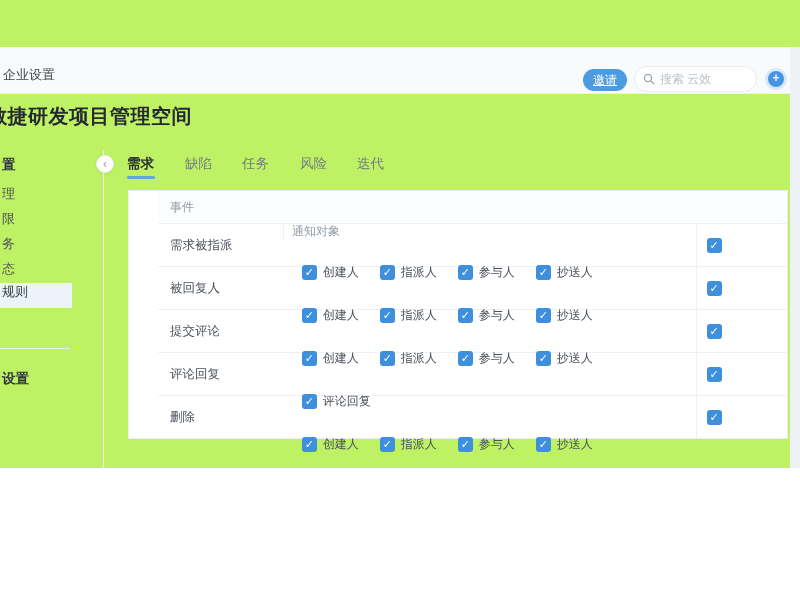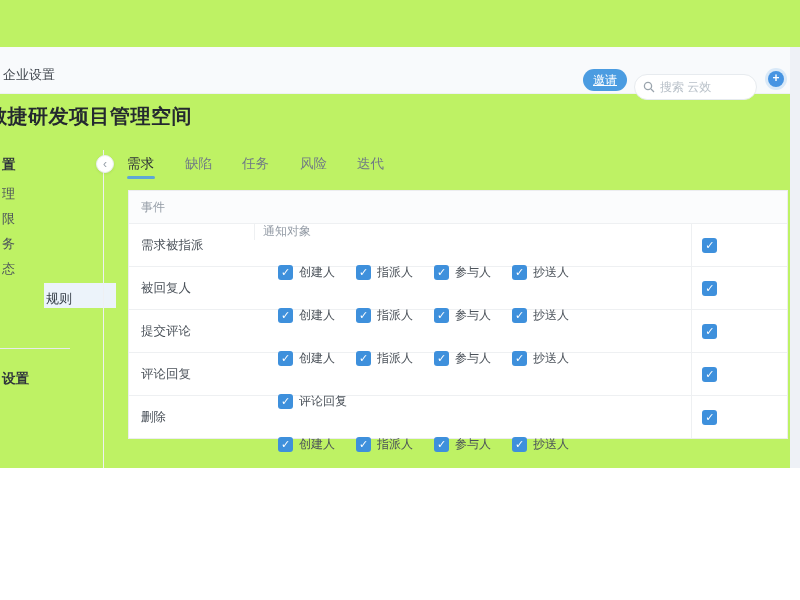--- a/index.html
+++ b/index.html
@@ -7,21 +7,21 @@
   body { font-family:"Liberation Sans","DejaVu Sans",sans-serif; background:#fff; }
   #frame { position:relative; width:800px; height:468px; background:#bef264; overflow:hidden; }
 
   
   #topbar { position:absolute; left:0; top:47px; width:800px; height:47px;
             background:#f8fafc; border-bottom:1px solid #eef1f4; }
   #breadcrumb { position:absolute; left:3px; top:66px; font-size:13px; color:#40464e; }
   #invite-btn { position:absolute; left:583px; top:69px; width:44px; height:22px;
                 border-radius:11px; background:#4b9ce1; color:#fff; font-size:12px;
                 display:flex; align-items:center; justify-content:center; cursor:pointer;text-decoration:underline; }
-  #searchbox { position:absolute; left:634px; top:74px; width:123px; height:26px;
+  #searchbox { position:absolute; left:634px; top:66px; width:123px; height:26px;
                border-radius:13px; background:#fff; border:1px solid #e7ebef;
                display:flex; align-items:center; padding:0 8px; gap:5px; }
   #searchbox input { border:none; outline:none; background:transparent; width:86px;
                      font-size:12px; color:#555; font-family:inherit; }
   #searchbox input::placeholder { color:#b9c1c9; }
   #plus-halo { position:absolute; left:765px; top:68px; width:22px; height:22px;
                border-radius:50%; background:#d9e9f8; display:flex; align-items:center; justify-content:center; }
   #plus-btn { width:16px; height:16px; border-radius:50%; background:#4694e2; color:#fff;
               font-size:12px; line-height:15px; text-align:center; font-weight:bold; }
   #avatar-sliver { position:absolute; left:792px; top:69px; width:20px; height:20px;
@@ -29,37 +29,37 @@
   #right-strip { position:absolute; left:790px; top:47px; width:10px; height:494px; background:#eef1f6; }
 
   
   #page-title { position:absolute; left:-13px; top:103px; font-size:20px; font-weight:bold;
                 color:#24292f; letter-spacing:0.5px; white-space:nowrap; }
 
   
   .side-header { position:absolute; left:2px; font-size:13.5px; font-weight:bold; color:#2f353c; }
   .side-item { position:absolute; left:2px; font-size:13px; color:#4c535b; cursor:pointer; }
   #side-selected { position:absolute; left:0; top:283px; width:72px; height:25px;
-                   background:#ecf3fa; display:flex; align-items:flex-end; cursor:pointer;margin-left:44px; }
+                   background:#ecf3fa; display:flex; align-items:flex-start; cursor:pointer; }
   #side-selected span { padding-left:2px; font-size:13px; color:#37404a; }
   #side-divider { position:absolute; left:0; top:348px; width:70px; height:1px; background:#e7eaee; }
   #v-divider { position:absolute; left:103px; top:150px; width:1px; height:390px; background:#eef0f3; }
   #collapse-btn { position:absolute; left:96px; top:155px; width:18px; height:18px; border-radius:50%;
                   background:#fff; border:1px solid #e9edf0; box-shadow:0 1px 3px rgba(0,0,0,.08);
                   display:flex; align-items:center; justify-content:center;
                   font-size:12px; color:#98a1aa; cursor:pointer; }
 
   
   .tab { position:absolute; top:155px; font-size:13.5px; color:#707a85; cursor:pointer; }
-  .tab.active { color:#2b3036; font-weight:normal; }
+  .tab.active { color:#2b3036; font-weight:bold; }
   #tab-underline { position:absolute; left:127px; top:176px; width:28px; height:3px;
                    border-radius:2px; background:#5ea6d6; }
 
   
-  #table { position:absolute; left:128px; top:190px; width:660px; border:1px solid #ecedf0; background:#fff; }
+  #table { position:absolute; left:128px; top:190px; width:660px; border:1px solid #ecedf0; background:#fff;padding-left:29px; }
   .thead { display:flex; height:32px; align-items:center; background:#fbfcfd; }
   .thead .cell { font-size:12px; color:#949ca6; }
   .trow { display:flex; height:43px; align-items:stretch; border-top:1px solid #eef0f2;gap:24px; }
   .cell { display:flex; align-items:center; }
   .c1 { width:125px; padding-left:12px; font-size:12.5px; color:#4b525a; }
   .c2 { width:432px; padding-left:8px; border-left:1px solid #eef0f2;margin-top:48px; }
   .c3 { width:103px; padding-left:10px; border-left:1px solid #eef0f2; }
   .tgt { display:inline-flex; align-items:center; gap:6px; margin-right:21px;
          font-size:12px; color:#4b525a; cursor:pointer; }
   .cb { width:15px; height:15px; border-radius:3px; background:#3e90dc; color:#fff;

